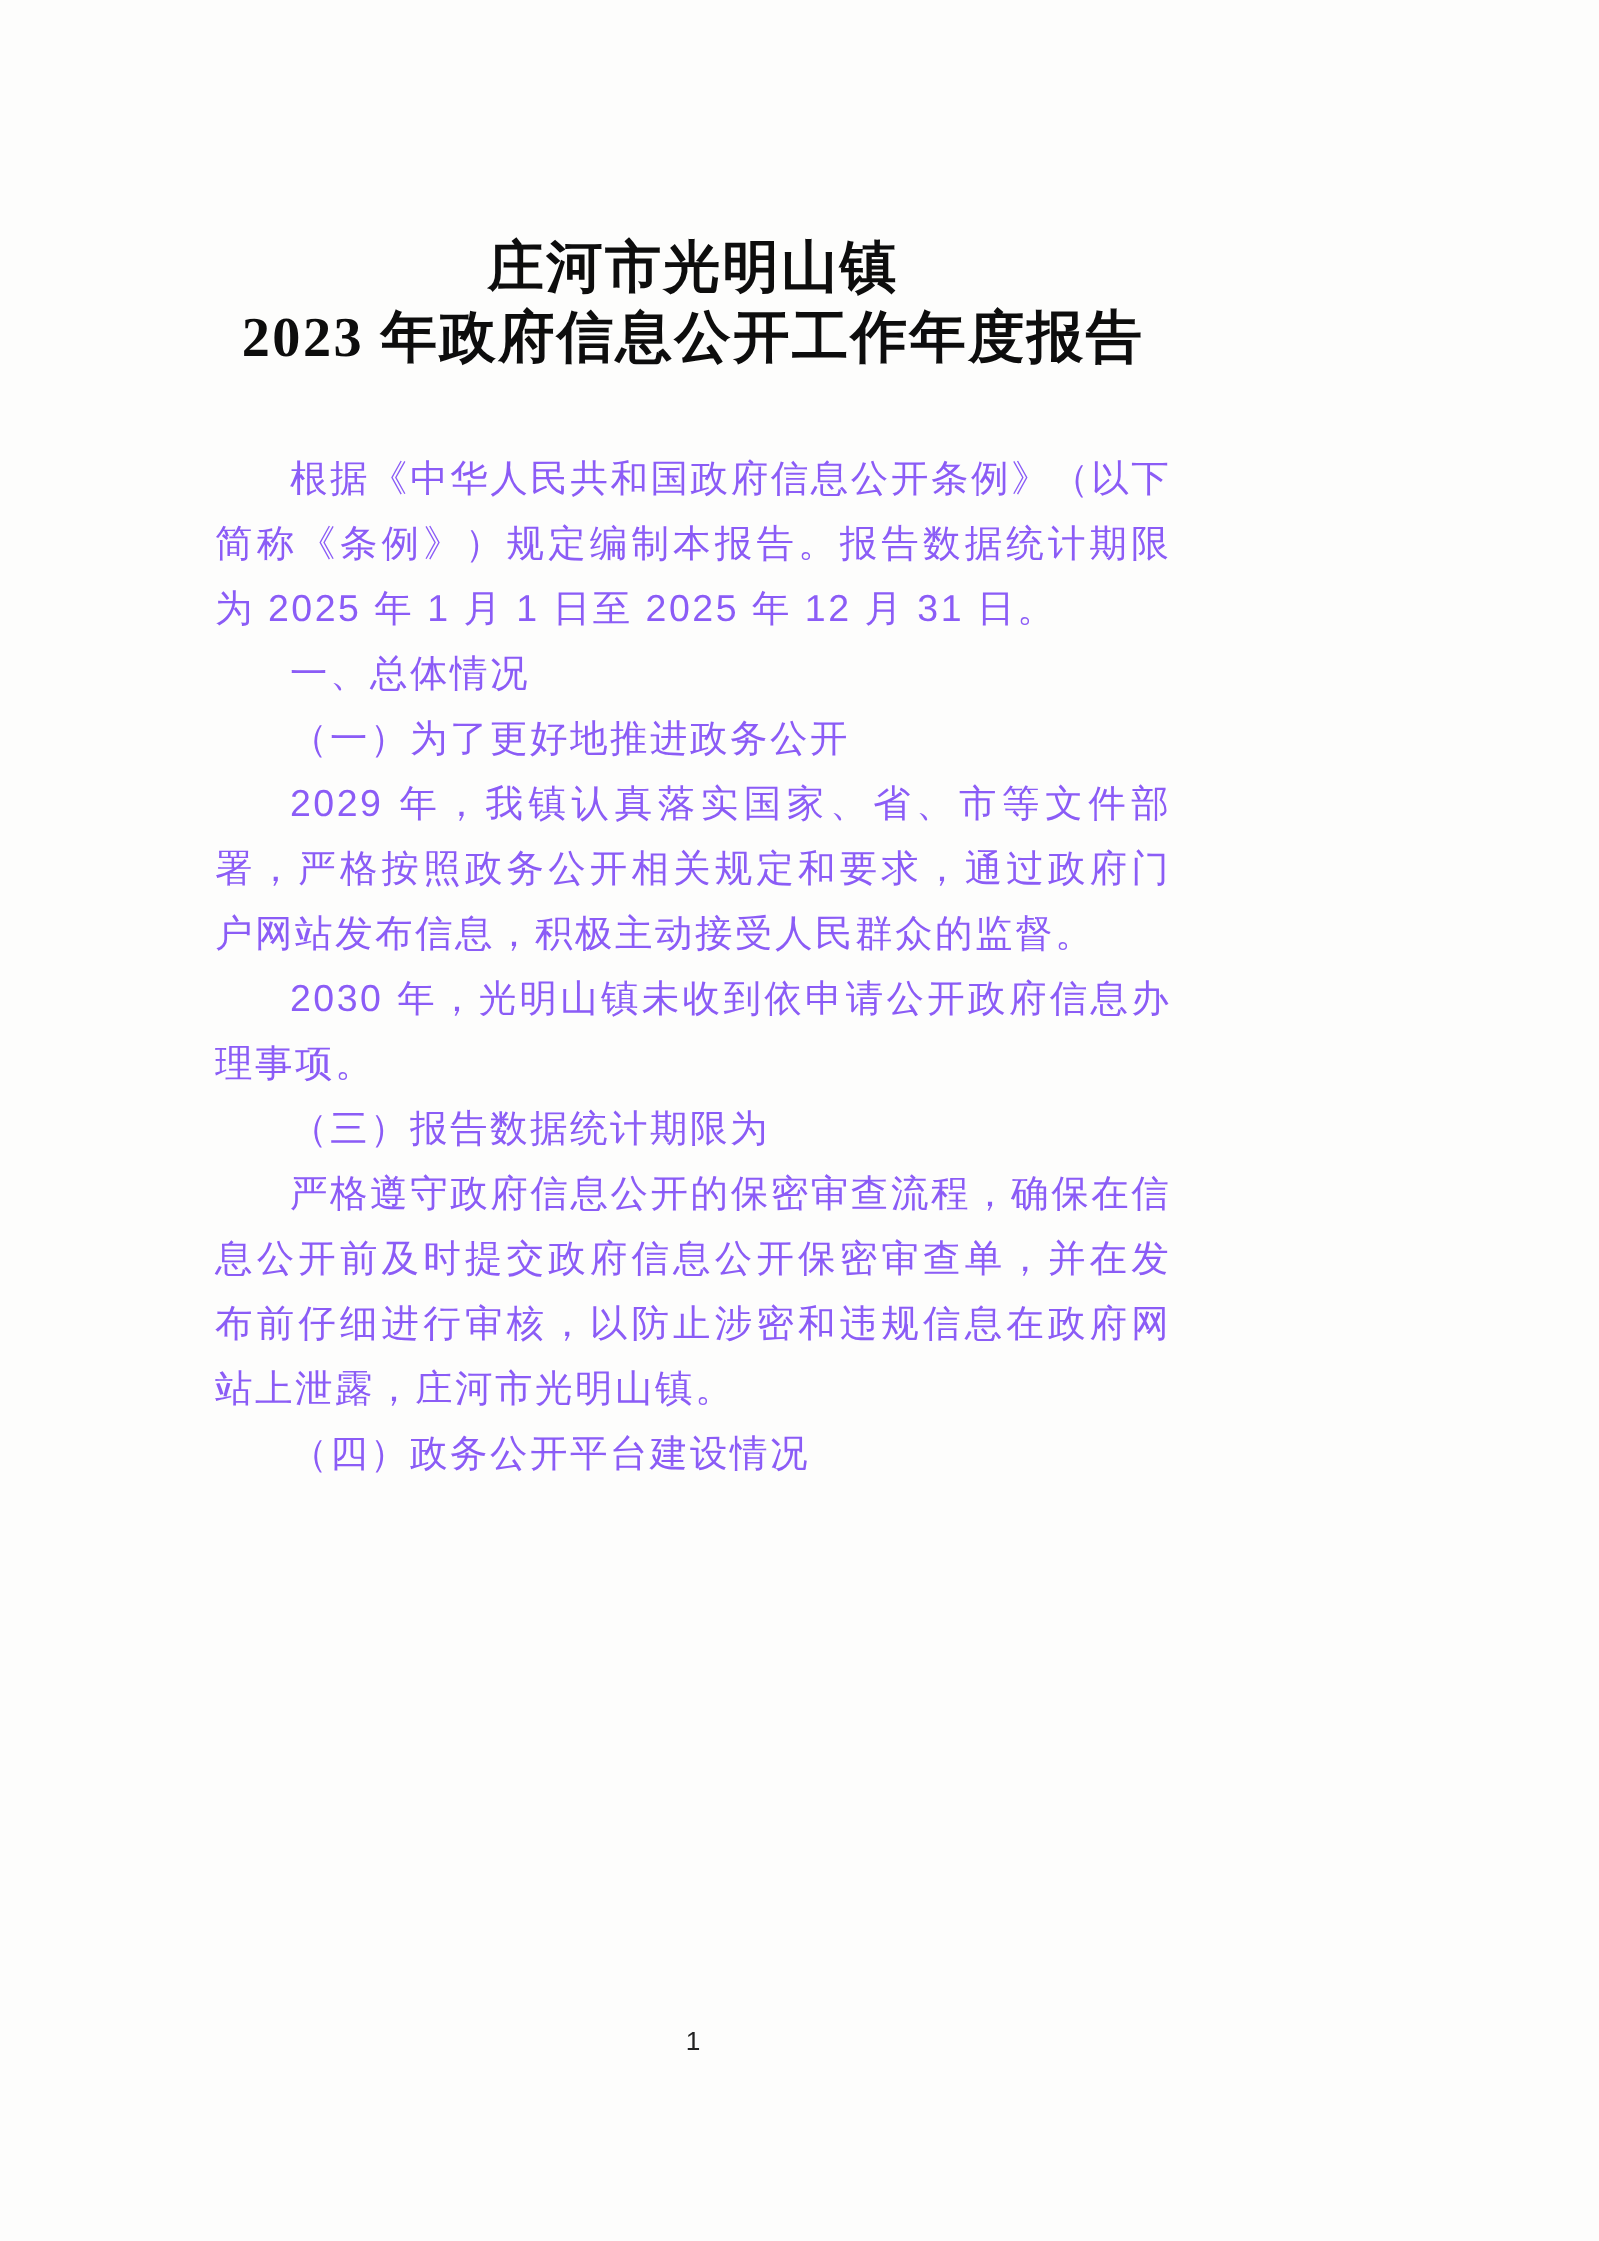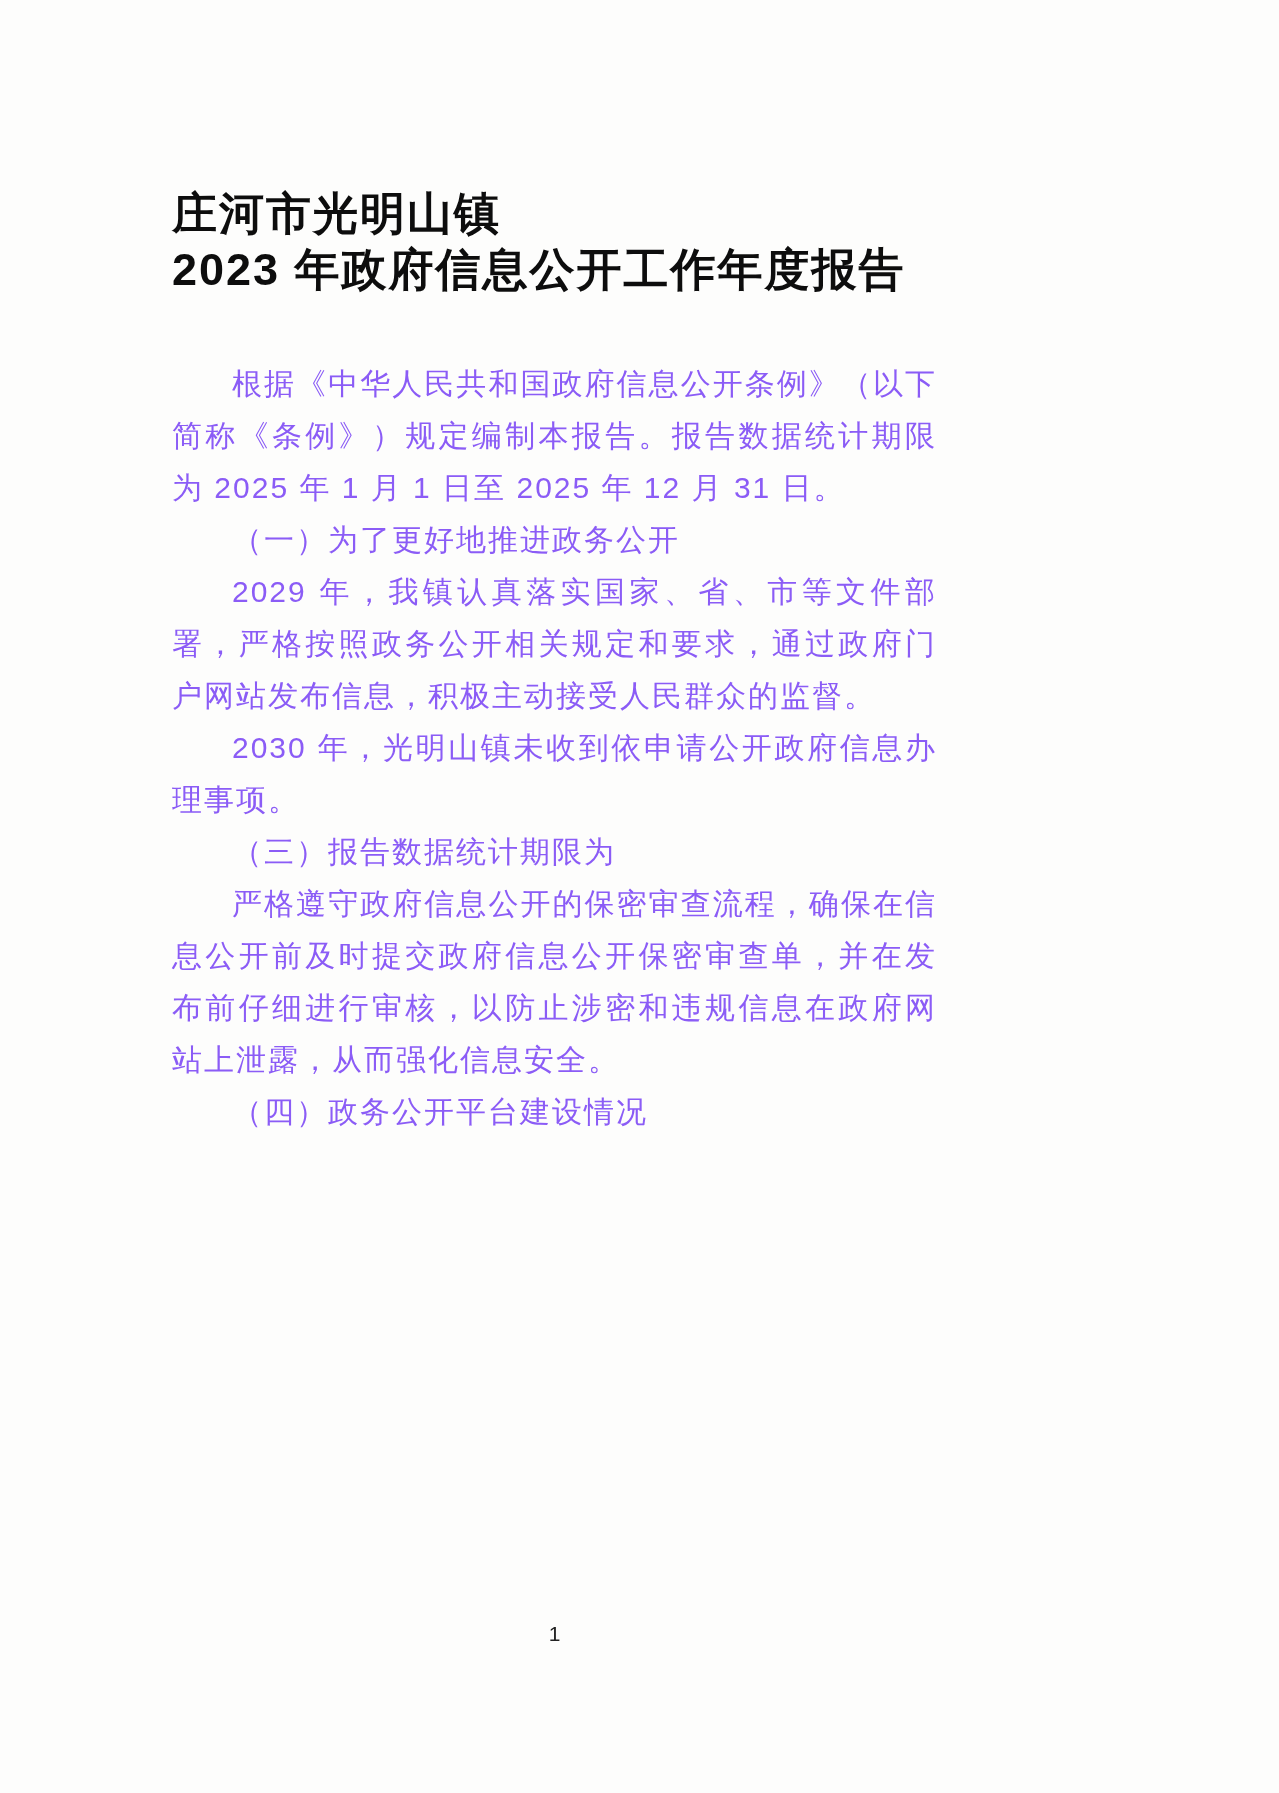--- a/index.html
+++ b/index.html
@@ -15,22 +15,22 @@
     overflow: hidden;
     color: #141414;
     font-family: "Liberation Sans", sans-serif;
   }
   .doc-title {
     position: absolute;
     top: 186px;
     left: 172px;
     width: 765px;
     margin: 0;
-    text-align: left;
-    font-family: Liberation Sans, sans-serif;
+    text-align: center;
+    font-family: Liberation Serif, serif;
     font-weight: 700;
     font-size: 45px;
     line-height: 56px;
     letter-spacing: 2px;
     color: #0d0d0d;
   }
   .doc-title .title-line {
     display: block;
   }
   .doc-body {
@@ -63,23 +63,24 @@
 
 <div class="page">
 
   <h1 class="doc-title">
     <span class="title-line">庄河市光明山镇</span>
     <span class="title-line">2023 年政府信息公开工作年度报告</span>
   </h1>
 
   <div class="doc-body" id="doc-body">
       <p class="para">根据《中华人民共和国政府信息公开条例》（以下简称《条例》）规定编制本报告。报告数据统计期限为 2025 年 1 月 1 日至 2025 年 12 月 31 日。</p>
+      <p class="para">一、总体情况</p>
       <p class="para">（一）为了更好地推进政务公开</p>
       <p class="para">2029 年，我镇认真落实国家、省、市等文件部署，严格按照政务公开相关规定和要求，通过政府门户网站发布信息，积极主动接受人民群众的监督。</p>
       <p class="para">2030 年，光明山镇未收到依申请公开政府信息办理事项。</p>
       <p class="para">（三）报告数据统计期限为</p>
-      <p class="para">严格遵守政府信息公开的保密审查流程，确保在信息公开前及时提交政府信息公开保密审查单，并在发布前仔细进行审核，以防止涉密和违规信息在政府网站上泄露，从而强化信息安全。</p>
+      <p class="para">严格遵守政府信息公开的保密审查流程，确保在信息公开前及时提交政府信息公开保密审查单，并在发布前仔细进行审核，以防止涉密和违规信息在政府网站上泄露，庄河市光明山镇。</p>
       <p class="para">（四）政务公开平台建设情况</p>
     </div>
 
   <div class="page-number">1</div>
 
 </div>
 
 </body></html>

